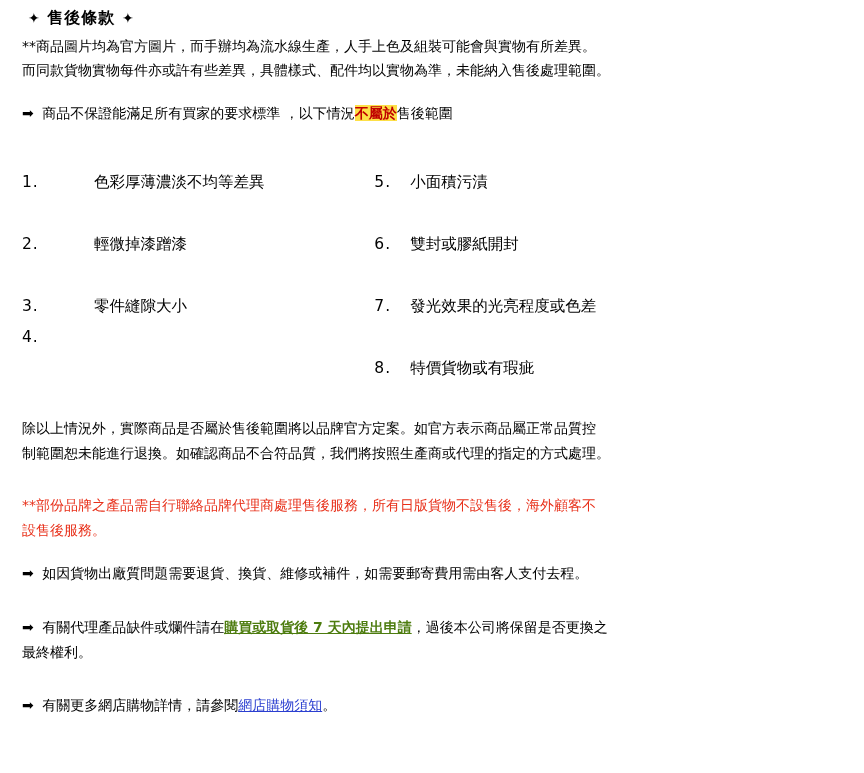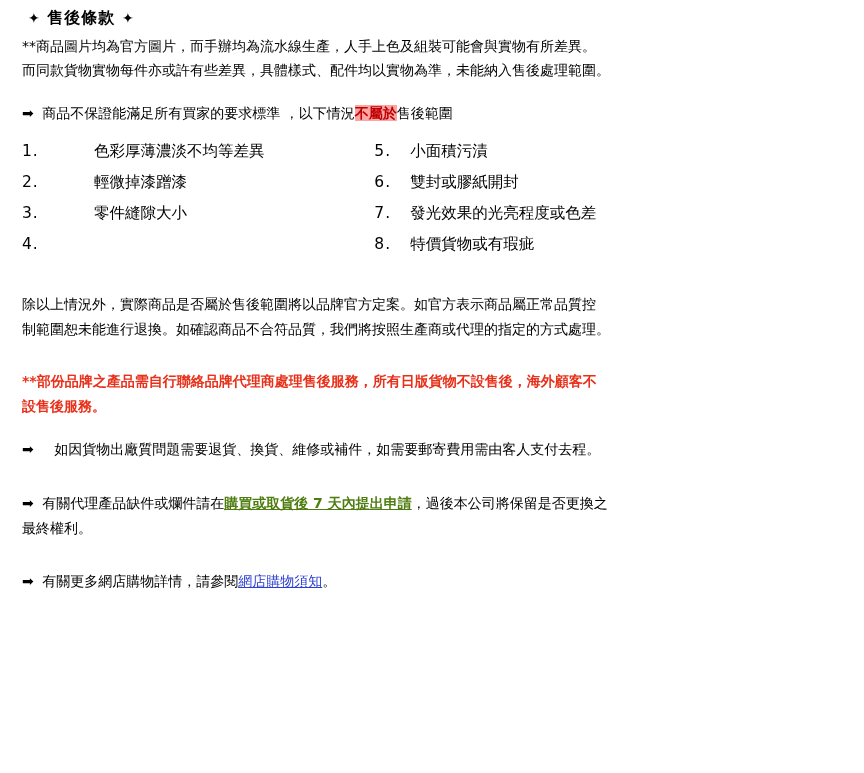--- a/index.html
+++ b/index.html
@@ -36,27 +36,27 @@
     line-height: 1.62;
   }
   .block {
     margin-bottom: 10px;
   }
   .arrow {
     font-family: "DejaVu Sans", sans-serif;
     margin-right: 4px;
   }
   .hl {
-    background: #fca5a5;
+    background: #fde047;
     color: #c00000;
     font-weight: bold;
   }
   .redbold {
     color: #e8301a;
-    font-weight: bold;
+    font-weight: normal;
   }
   .redlink {
     color: #4d7c0f;
     font-weight: bold;
     text-decoration: underline;
   }
   .bluelink {
     color: #2b3fd0;
     text-decoration: underline;
   }
@@ -85,30 +85,30 @@
     width: 34px;
     flex: 0 0 34px;
     letter-spacing: 1px;
   }
   .list-col.second .list-num {
     width: 30px;
     flex: 0 0 30px;
   }
   .list-txt {
     padding-left: 38px;
+    margin-top: 31px;
   }
   .list-col.second .list-txt {
     padding-left: 6px;
   }
   .arrow-para {
     padding-left: 0;
   }
   .arrow-para .body {
     display: inline;
-    margin-left: 12px;
   }
 </style>
 </head>
 <body>
 
 <div class="page">
 
   <div class="title">
     <span class="diamond">✦</span>
     <span>售後條款</span>

